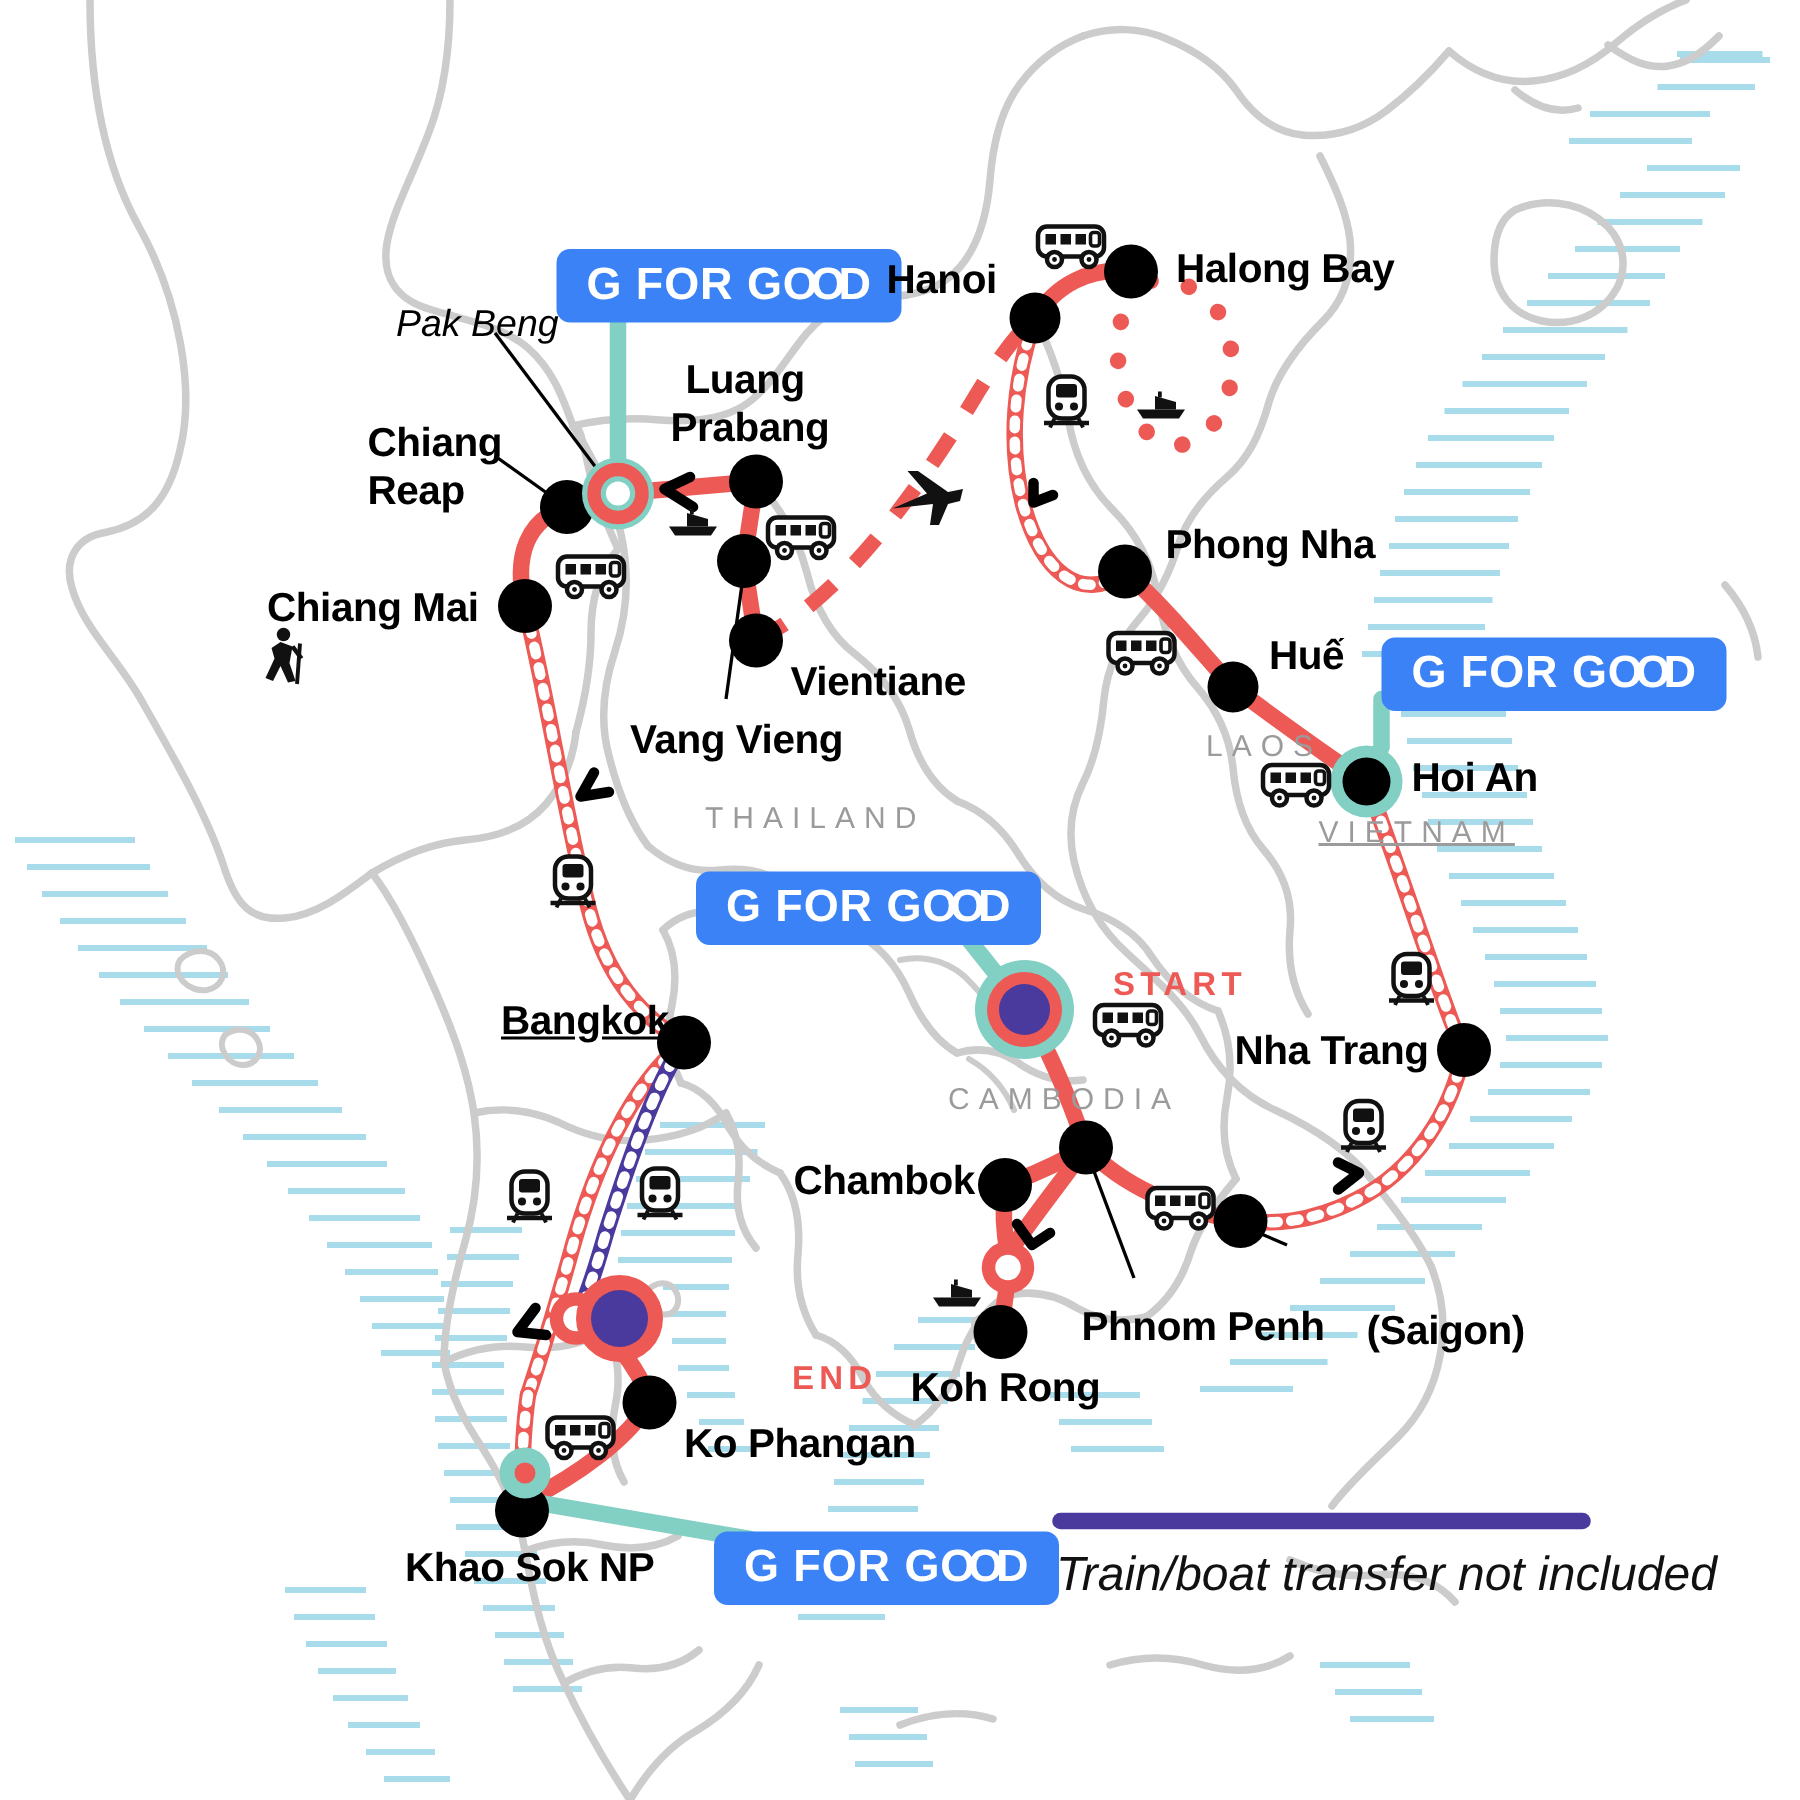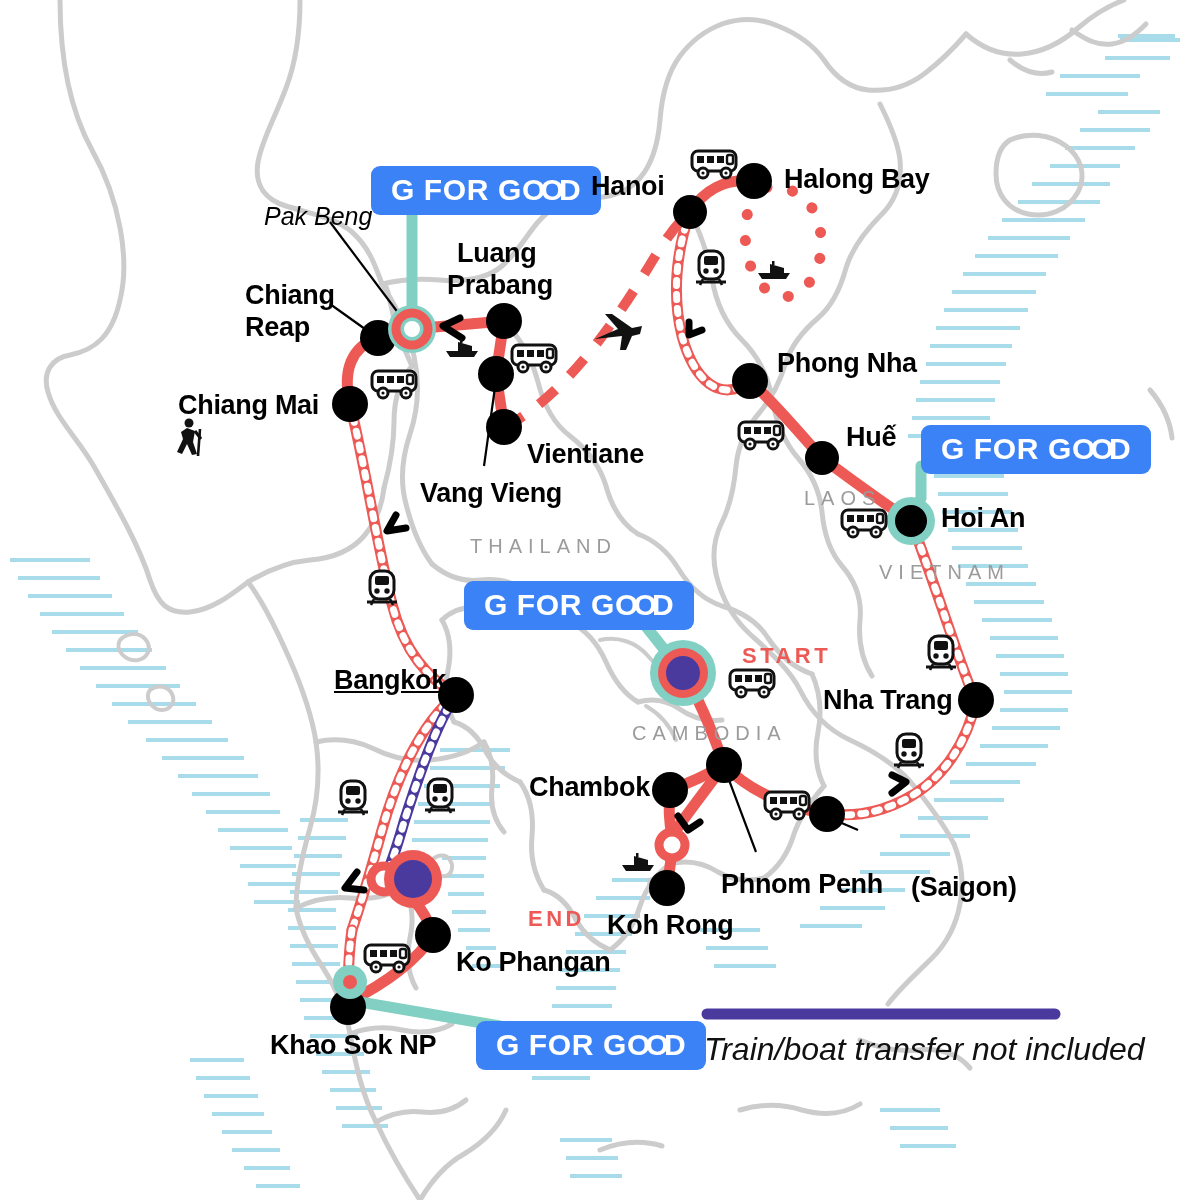--- a/index.html
+++ b/index.html
@@ -519,21 +519,21 @@
   <div class="badge" style="left:464px; top:581px;">
     <span>G FOR G</span><span class="oo">OO</span><span>D</span>
   </div>
   <div class="badge" style="left:476px; top:1021px;">
     <span>G FOR G</span><span class="oo">OO</span><span>D</span>
   </div>
 
   <div class="lbl country" style="left:470px;top:535px;">THAILAND</div>
   <div class="lbl country" style="left:760px;top:487px;margin-left:44px;">LAOS</div>
   <div class="lbl country" style="left:632px;top:722px;">CAMBODIA</div>
-  <div class="lbl country" style="left:879px;top:561px;">VIETNAM</div>
+  <div class="lbl country" style="left:879px;top:544px;text-decoration:underline;">VIETNAM</div>
 
   <div class="lbl city" style="left:591px;top:171px;">Hanoi</div>
   <div class="lbl city" style="left:784px;top:164px;">Halong Bay</div>
   <div class="lbl city" style="left:777px;top:348px;">Phong Nha</div>
   <div class="lbl city" style="left:846px;top:422px;">Huế</div>
   <div class="lbl city" style="left:941px;top:503px;">Hoi An</div>
   <div class="lbl city" style="left:823px;top:685px;">Nha Trang</div>
   <div class="lbl city" style="left:911px;top:872px;">(Saigon)</div>
 
   <div class="lbl se" style="left:742px;top:643px;">START</div>

